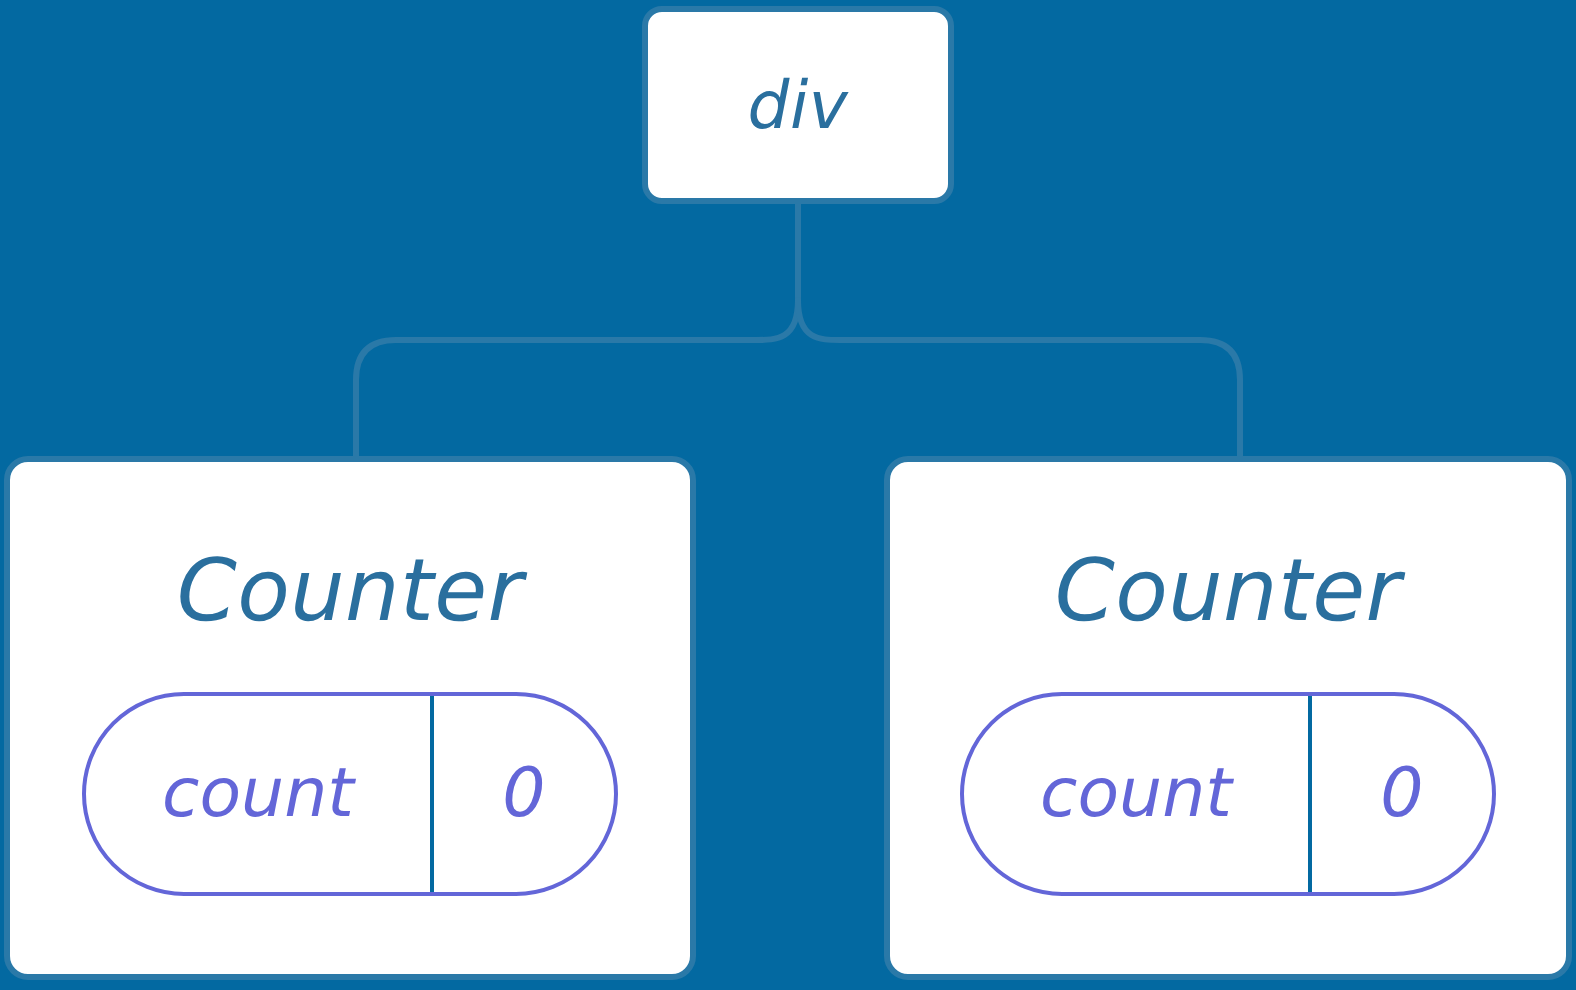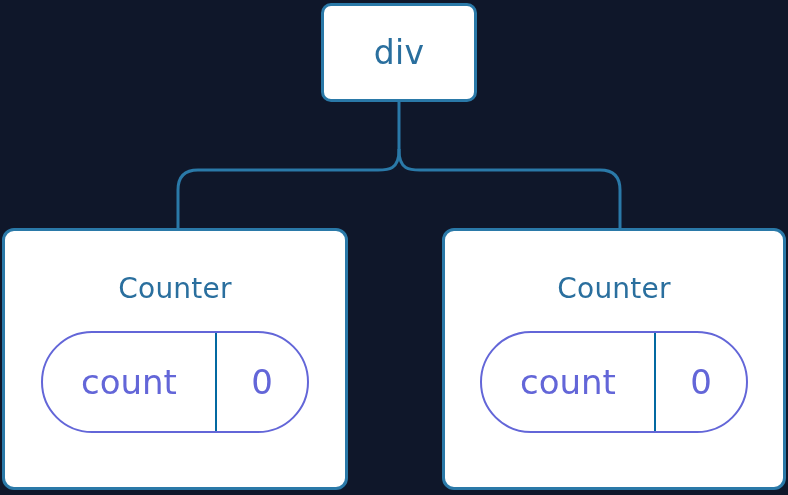--- a/index.html
+++ b/index.html
@@ -10,21 +10,22 @@
     width: 788px;
     height: 495px;
     overflow: hidden;
     font-family: "DejaVu Sans", "Liberation Sans", sans-serif;
   }
 
   #canvas {
     position: relative;
     width: 788px;
     height: 495px;
-    background: #0f172a;
+    background: #0369a1;
+    font-style: italic;
   }
 
   
   #connectors {
     position: absolute;
     left: 0;
     top: 0;
     width: 788px;
     height: 495px;
     pointer-events: none;
@@ -63,21 +64,21 @@
     border-radius: 12px;
     display: flex;
     flex-direction: column;
     align-items: center;
   }
   .node-child.left  { left: 2px;   width: 346px; }
   .node-child.right { left: 442px; width: 344px; }
 
   .node-child .node-title {
     margin-top: 44px;
-    font-size: 28px;
+    font-size: 43px;
     color: #2a6f9e;
     letter-spacing: 0.2px;
     line-height: 1;
   }
 
   
   .state-pill {
     position: relative;
     margin-top: 28px;
     width: 268px;

